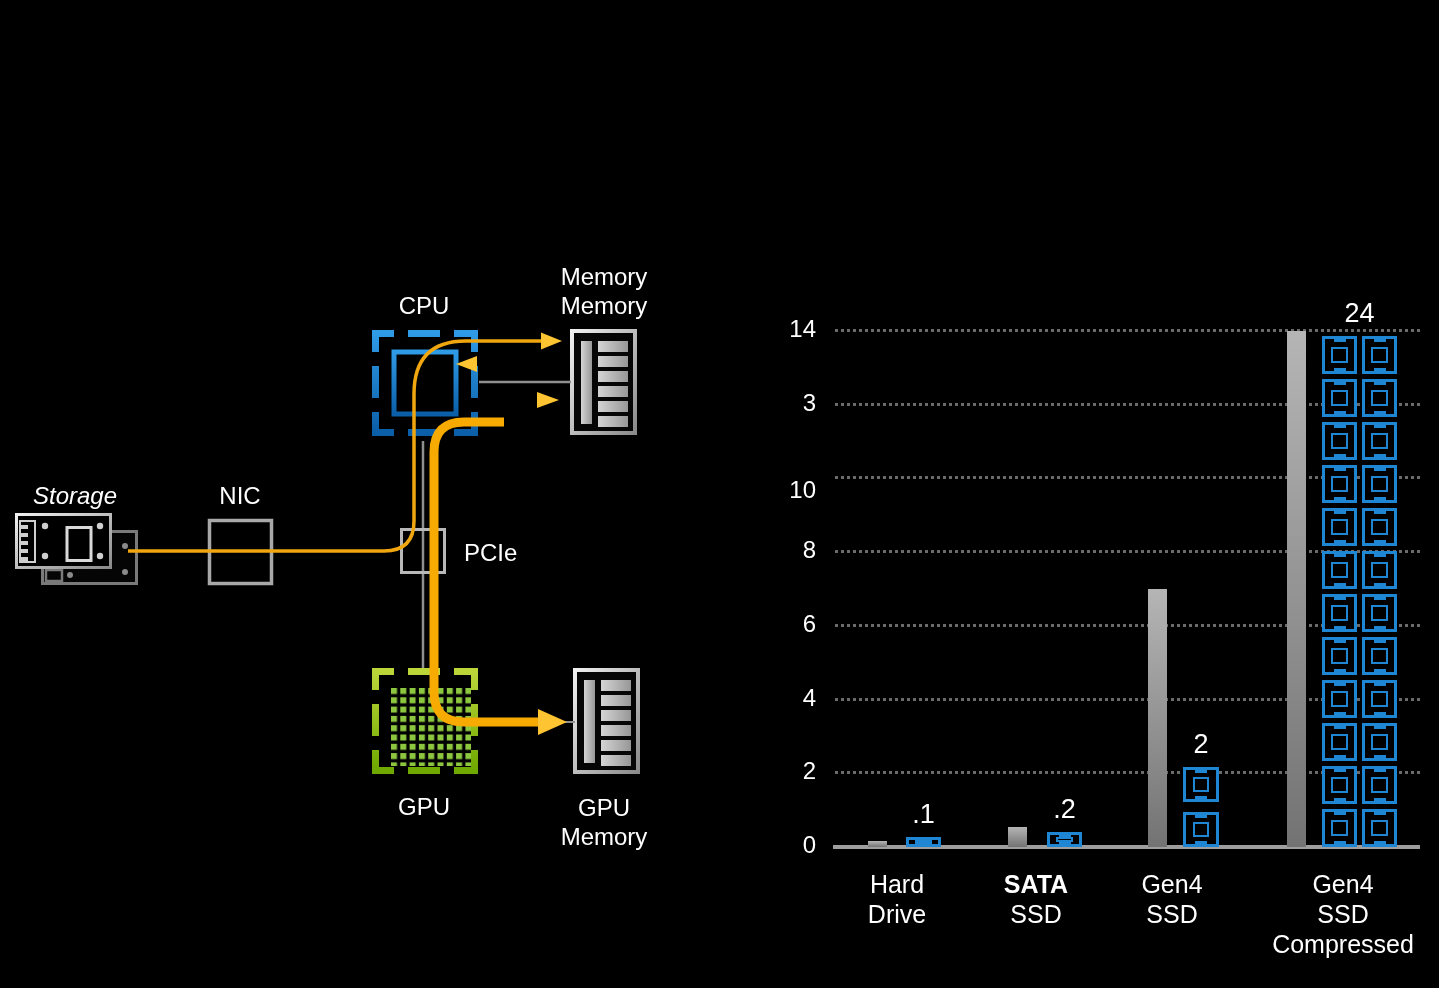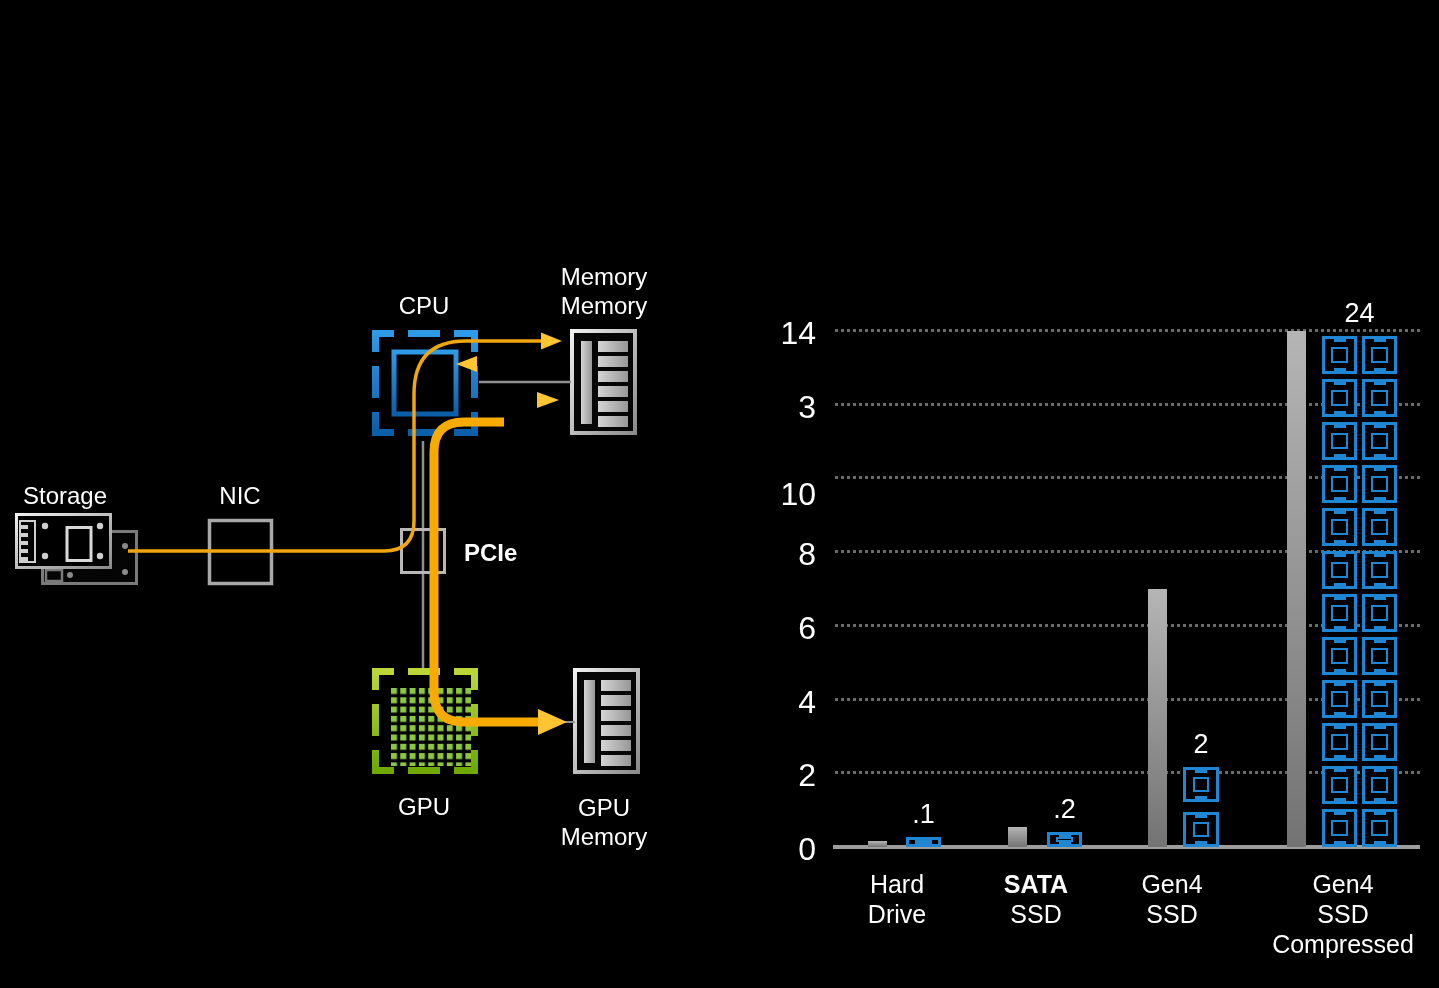--- a/index.html
+++ b/index.html
@@ -6,21 +6,21 @@
   #slide{position:relative;width:1439px;height:988px;background:#000;overflow:hidden;
          font-family:"Liberation Sans", sans-serif;color:#fff;}
   .lbl{position:absolute;color:#fff;font-size:24px;line-height:29px;text-align:center;}
   #title{position:absolute;left:330px;top:41px;width:1080px;height:50px;
          font-size:37px;font-weight:600;letter-spacing:.5px;text-align:center;white-space:nowrap;}
   #diagram-svg{position:absolute;left:0;top:0;}
   
   #chart{position:absolute;left:780px;top:225px;width:655px;height:760px;}
   #chart-title{position:absolute;left:6px;top:2px;font-size:24px;line-height:30px;color:#fff;}
   .gridline{position:absolute;height:0;border-top:3px dotted #6b6b6b;}
-  .ytick{position:absolute;height:32px;font-size:32px;color:#fff;text-align:right;}
+  .ytick{position:absolute;height:32px;font-size:24px;color:#fff;text-align:right;}
   .axis-base{position:absolute;background:#9e9e9e;}
   .bar{position:absolute;background:linear-gradient(to bottom,#b5b5b5,#737373);}
   .chip{position:absolute;border:3px solid #1e86d2;box-sizing:border-box;overflow:hidden;
         display:flex;align-items:center;justify-content:center;background:#000;}
   .chip::before{content:"";position:absolute;top:0;left:50%;transform:translateX(-50%);
         width:12px;height:3px;background:#1e86d2;}
   .chip::after{content:"";position:absolute;bottom:0;left:50%;transform:translateX(-50%);
         width:12px;height:3px;background:#1e86d2;}
   .chip-inner{width:56%;height:52%;min-height:2px;border:2px solid #1e86d2;box-sizing:border-box;}
   .value-label{position:absolute;height:34px;font-size:27px;color:#fff;text-align:center;}
@@ -150,28 +150,28 @@
     <polygon points="477,356 456,364 477,372" fill="#fec431"></polygon>
 
     <path d="M 489 400 L 537 400" stroke="url(#fadeRArrow)" stroke-width="5" fill="none"></path>
     <polygon points="537,392 559,400 537,408" fill="#fec431"></polygon>
 
     <path d="M 504 422 L 554 422" stroke="url(#fadeThick)" stroke-width="9" fill="none"></path>
     <path d="M 504 422 L 464 422 Q 434 422 434 452 L 434 692 Q 434 722 464 722 L 538 722" stroke="#f7ab00" stroke-width="9" fill="none"></path>
     <polygon points="538,709 567,722 538,735" fill="#fec431"></polygon>
   </svg>
 
-  <div class="lbl" style="left:10px;top:481px;width:110px;">Storage</div>
+  <div class="lbl" style="left:20px;top:481px;width:110px;font-style:italic;">Storage</div>
   <div class="lbl" style="left:185px;top:481px;width:110px;">NIC</div>
   <div class="lbl" style="left:369px;top:291px;width:110px;">CPU</div>
   <div class="lbl" style="left:544px;top:262px;width:120px;">
     <div>Memory</div>
     <div>Memory</div>
   </div>
-  <div class="lbl" style="left:464px;top:538px;width:90px;text-align:left;font-weight:bold;">PCIe</div>
+  <div class="lbl" style="left:464px;top:538px;width:90px;text-align:left;">PCIe</div>
   <div class="lbl" style="left:369px;top:792px;width:110px;">GPU</div>
   <div class="lbl" style="left:544px;top:793px;width:120px;">
     <div>GPU</div>
     <div>Memory</div>
   </div>
 
   <div id="chart">
   <div class="ytick" style="left: 0px; top: 606px; width: 36px;">0</div>
       <div class="gridline" style="left: 55px; top: 546.28px; width: 585px;"></div>
       <div class="ytick" style="left: 0px; top: 532.28px; width: 36px;">2</div>

